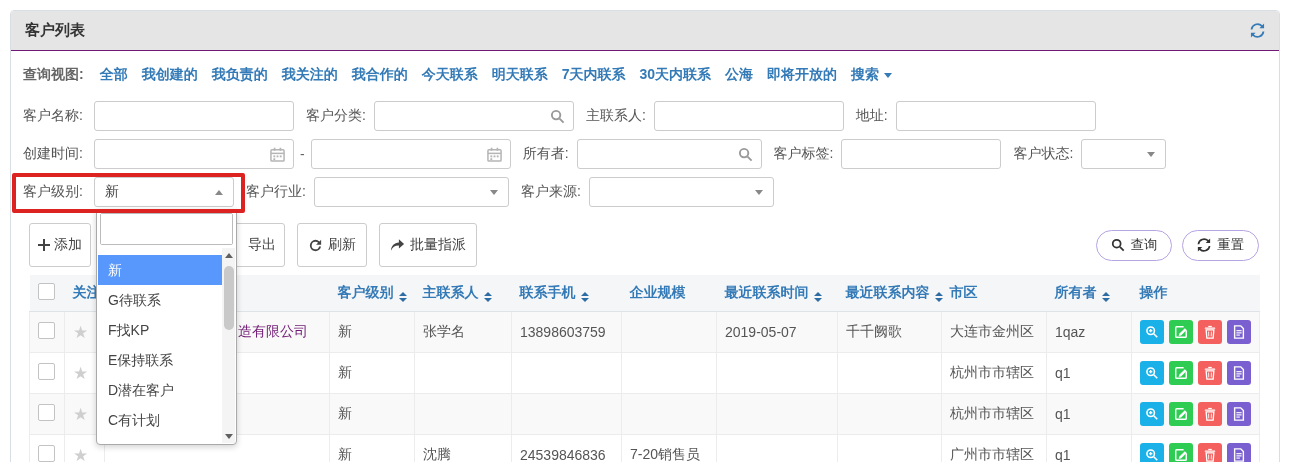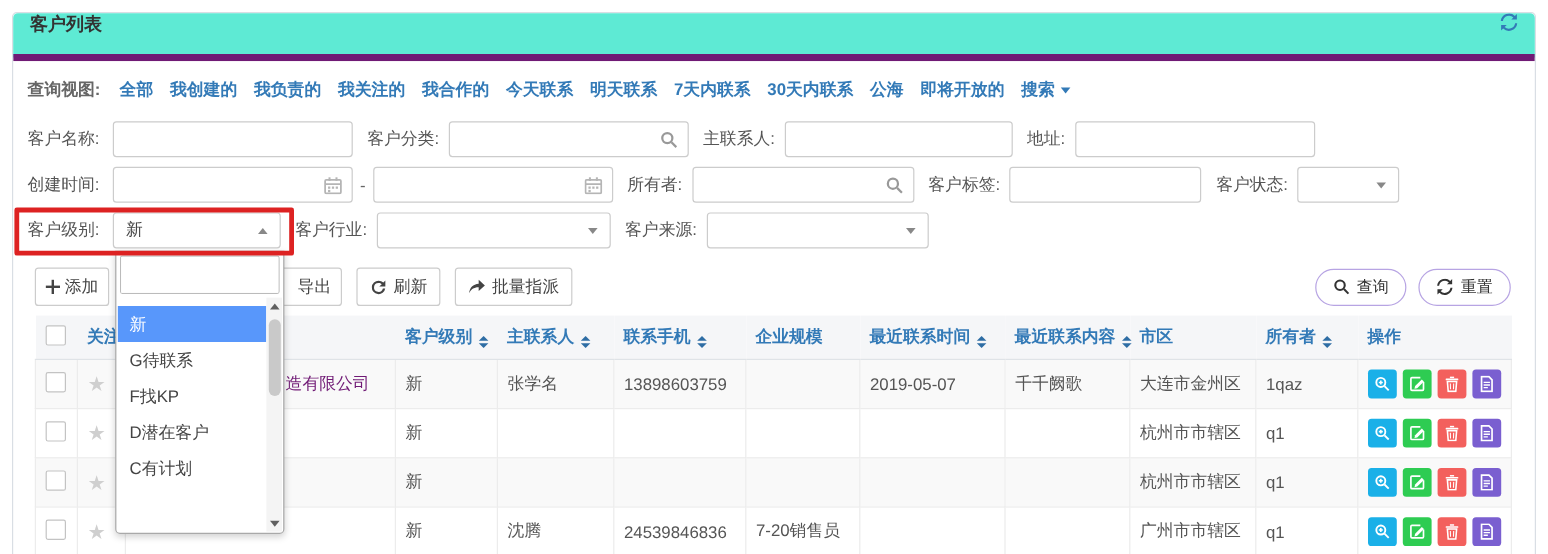--- a/index.html
+++ b/index.html
@@ -1,21 +1,21 @@
 <!DOCTYPE html>
 <html><head>
 <meta charset="utf-8">
 <style>
   * { box-sizing: border-box; margin: 0; padding: 0; }
   html,body { width:1290px; height:462px; overflow:hidden; background:#fff;
     font-family:"Liberation Sans","DejaVu Sans",sans-serif; font-size:14px; color:#333; }
   .card { position:absolute; left:10px; top:10px; width:1270px; height:470px;
     background:#fff; border:1px solid #d9dee4; border-radius:4px; }
-  .card-header { height:40px; background:#5eead4; border-bottom:6px solid #701a75;
-    border-radius:4px 4px 0 0; display:flex; align-items:flex-start; justify-content:space-between; padding:0 14px; }
+  .card-header { height:40px; background:#e5e5e5; border-bottom:1px solid #701a75;
+    border-radius:4px 4px 0 0; display:flex; align-items:center; justify-content:space-between; padding:0 14px; }
   .card-title { font-weight:bold; font-size:15px; color:#333; }
   .hdr-refresh { cursor:pointer; display:flex; align-items:center; }
 
   
   .view-row { padding:15px 12px 9px 12px; display:flex; align-items:center;font-weight:bold; }
   .view-label { color:#666; margin-right:16px; }
   .view-row a { color:#337ab7; text-decoration:none; margin-right:14px; cursor:pointer; }
   .search-toggle { display:inline-flex; align-items:center; gap:5px;justify-content:center; }
 
   
@@ -30,21 +30,21 @@
   .sel { height:30px; border:1px solid #ccc; border-radius:3px; background:#fff;
     display:inline-flex; align-items:center; padding:0 10px; cursor:pointer; }
   .sel .val { flex:1; color:#444; }
   .caret-down { width:0; height:0; border-left:4px solid transparent; border-right:4px solid transparent; border-top:5px solid #888; }
   .caret-up { width:0; height:0; border-left:4px solid transparent; border-right:4px solid transparent; border-bottom:5px solid #888; }
   .caret-blue { border-top-color:#337ab7; }
   .dash { margin:0 6px; color:#666; }
 
   
   .toolbar { display:flex; align-items:center; padding:10px 20px 0 18px; }
-  .btn { height:32px; background:#fff; border:1px solid #ccc; border-radius:3px;
+  .btn { height:44px; background:#fff; border:1px solid #ccc; border-radius:3px;
     display:inline-flex; align-items:center; gap:5px; padding:0 10px; color:#444; cursor:pointer; font-size:14px; }
   .btn-add { padding:0 8px; gap:4px; }
   .btn-export { margin-left:12px; width:182px; justify-content:flex-end; padding-right:8px; }
   .btn-ref, .btn-batch { margin-left:12px; }
   .pill { height:31px; border:1px solid #b7a4e3; border-radius:16px; background:#fff;
     display:inline-flex; align-items:center; gap:6px; padding:0 14px; color:#333; cursor:pointer; }
   .pill-query { margin-left:auto; }
   .pill-reset { margin-left:10px; }
 
   
@@ -519,20 +519,21 @@
     </tbody>
   </table>
 </div>
 
 <div class="dd-panel">
   <div class="dd-search"><input style=""></div>
   <div class="dd-list">
     <div class="dd-item selected">新</div>
     <div class="dd-item">G待联系</div>
     <div class="dd-item">F找KP</div>
+    <div class="dd-item">E保持联系</div>
     <div class="dd-item">D潜在客户</div>
     <div class="dd-item">C有计划</div>
   </div>
   <div class="dd-scroll">
     <div class="sb-arrow">
         <span class="tri-up"></span>
       </div>
     <div class="sb-thumb"></div>
     <div class="sb-arrow down">
         <span class="tri-dn"></span>

